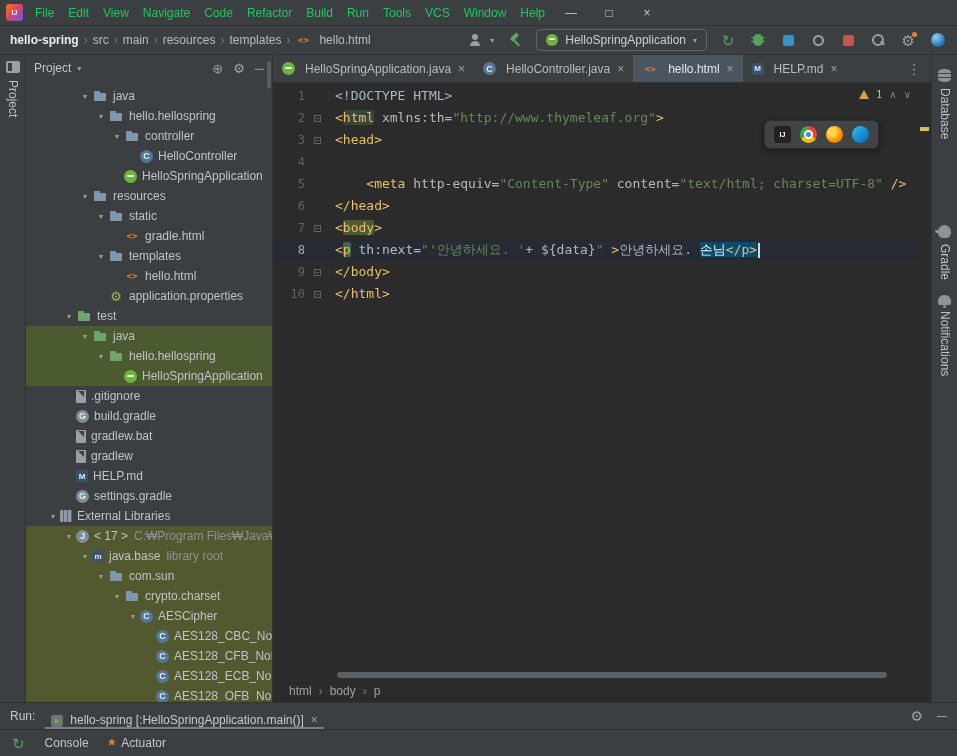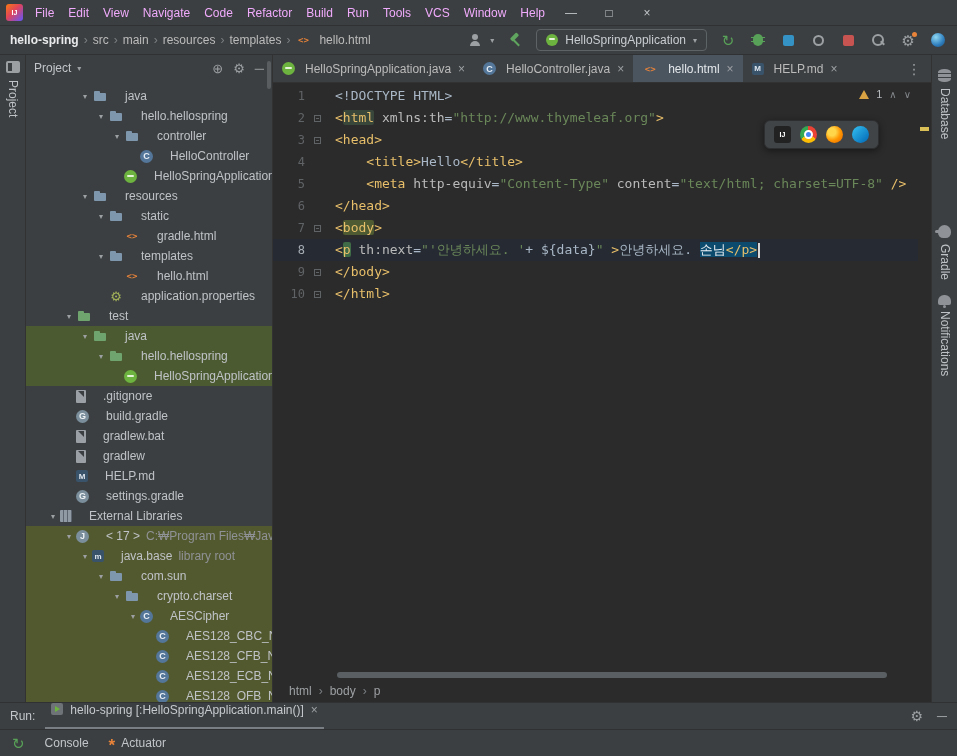--- a/index.html
+++ b/index.html
@@ -2,21 +2,21 @@
 <html><head>
 <meta charset="utf-8">
 <style>
   *{box-sizing:border-box;margin:0;padding:0}
   body{background:#1e1e1e;font-family:"Liberation Sans",sans-serif;-webkit-font-smoothing:antialiased}
   .app{position:relative;width:957px;height:756px;background:#3c3f41;color:#bbb;font-size:12px;overflow:hidden;user-select:none}
 
   
   .titlebar{height:26px;display:flex;align-items:center;padding-left:6px;background:#3c3f41;border-bottom:1px solid #2f3133}
   .logo{width:17px;height:17px;flex:none;border-radius:3px;background:linear-gradient(135deg,#f97a12,#e0435c 45%,#5f57ff);display:flex;align-items:center;justify-content:center;color:#fff;font-size:7px;font-weight:bold;margin-right:5px}
-  .menu-item{padding:0 7px;line-height:26px;color:#f0abfc}
+  .menu-item{padding:0 7px;line-height:26px;color:#22c55e}
   .win-title{flex:1;text-align:center;color:#9da2a8;white-space:nowrap;overflow:hidden}
   .win-controls{display:flex;flex:none}
   .win-controls span{width:38px;text-align:center;line-height:26px;color:#c2c6ca;font-size:12px}
 
   
   .toolbar{height:29px;display:flex;align-items:center;padding:0 10px;background:#3c3f41;border-bottom:1px solid #2f3133}
   .crumbs,.editor-crumbs{display:flex;align-items:center;gap:5px}
   .crumb{display:flex;align-items:center;gap:4px;color:#bbb}
   .crumb.first .crumb-txt{color:#e8eaec;font-weight:bold}
   .crumb-sep{color:#7a7e82;font-size:12px}
@@ -67,21 +67,21 @@
   
   .project-panel{width:247px;flex:none;background:#3c3f41;border-right:1px solid #323232;display:flex;flex-direction:column;position:relative}
   .panel-header{height:26px;flex:none;display:flex;align-items:center;gap:6px;padding:0 8px}
   .panel-header .ph-title{color:#c2c6ca}
   .ph-icons{margin-left:auto;display:flex;align-items:center;gap:10px;color:#9da0a3;font-size:13px}
   .tree{flex:1;overflow:hidden;padding-top:5px;position:relative}
   .trow{height:20px;display:flex;align-items:center;white-space:nowrap;overflow:hidden;color:#bfc3c7}
   .trow.hl-test{background:#4c5a31}
   .trow.hl-lib{background:#53592f}
   .chev{width:14px;flex:none;text-align:center;color:#9da0a3;font-size:8px}
-  .tlabel{margin-left:13px}
+  .tlabel{margin-left:1px}
   .tdim{color:#8f9296;margin-left:6px}
   .tree-sb{position:absolute;right:1px;top:6px;width:4px;height:28px;border-radius:2px;background:#5a5d5f}
 
   
   .tic{width:16px;height:16px;flex:none;margin-right:4px;display:inline-flex;align-items:center;justify-content:center;font-size:9px;font-weight:bold;position:relative;color:#7f97ad}
   .tic-folder::before{content:"";position:absolute;left:2px;top:3px;width:6px;height:3px;border-radius:1px 1px 0 0;background:currentColor}
   .tic-folder::after{content:"";position:absolute;left:2px;top:5px;width:12px;height:8px;border-radius:1px;background:currentColor}
   .tic-class{width:13px;height:13px;border-radius:50%;background:#537699;color:#e8eef4}
   .tic-springboot{width:13px;height:13px;border-radius:50%;background:#6db33f}
   .tic-springboot::after{content:"";position:absolute;left:3px;top:5px;width:7px;height:2px;border-radius:2px;background:#e6f3da}
@@ -128,21 +128,21 @@
   .bicon.edge{background:linear-gradient(135deg,#35c1f1,#0065b3)}
   .error-stripe{position:absolute;top:0;right:0;bottom:0;width:13px;background:#2b2b2b}
   .stripe-mark{position:absolute;top:44px;right:2px;width:9px;height:4px;background:#d9bf55}
   .hscroll{height:9px;flex:none;position:relative;background:#2b2b2b}
   .hthumb{position:absolute;left:64px;right:44px;top:1px;height:6px;border-radius:3px;background:#595f63}
   .editor-crumbs{height:22px;flex:none;display:flex;align-items:center;gap:7px;padding-left:16px;background:#2b2b2b;color:#9da0a3;font-family:"Liberation Sans",sans-serif}
 
   
   .runbar{height:27px;display:flex;align-items:center;gap:10px;background:#3c3f41;border-top:1px solid #2f3133;padding:0 10px}
   .runbar-label{color:#c2c6ca}
-  .run-tab{display:flex;align-items:flex-start;gap:7px;height:100%;padding:0 6px;border-bottom:2px solid #787e84;color:#c6cace}
+  .run-tab{display:flex;align-items:flex-end;gap:7px;height:100%;padding:0 6px;border-bottom:2px solid #787e84;color:#c6cace}
   .app-icon{width:12px;height:12px;background:#6e7377;border-radius:2px;position:relative}
   .app-icon::after{content:"";position:absolute;left:4px;top:3px;border-left:5px solid #6db33f;border-top:3px solid transparent;border-bottom:3px solid transparent}
   .run-tab .x{color:#9da0a3}
   .runbar-right{margin-left:auto;display:flex;align-items:center;gap:14px;color:#9da0a3;font-size:14px}
   .bottombar{height:27px;display:flex;align-items:center;gap:20px;background:#3c3f41;border-top:1px solid #2f3133;padding:0 12px}
   .btab{display:flex;align-items:center;gap:6px;color:#c2c6ca}
   .actu-icon{color:#e8833a;font-size:17px;font-weight:bold;line-height:0;position:relative;top:3px}
 </style>
 </head>
 <body>
@@ -438,21 +438,21 @@
             <span class="tab-label">HELP.md</span>
             <span class="x">×</span>
           </div>
           <div class="kebab">⋮</div>
         </div>
       <div class="code-area">
         <div id="code">
             <div class="cline"><span class="lnum">1</span><span class="fold"></span><span class="ltext"><span class="pl">&lt;!DOCTYPE HTML&gt;</span></span></div>
             <div class="cline"><span class="lnum">2</span><span class="fold"><span class="foldbox"></span></span><span class="ltext"><span class="tag">&lt;</span><span class="tag thl">html</span><span class="pl"> </span><span class="attr">xmlns:th</span><span class="pl">=</span><span class="str">"http://www.thymeleaf.org"</span><span class="tag">&gt;</span></span></div>
             <div class="cline"><span class="lnum">3</span><span class="fold"><span class="foldbox"></span></span><span class="ltext"><span class="tag">&lt;head&gt;</span></span></div>
-            <div class="cline"><span class="lnum">4</span><span class="fold"></span><span class="ltext"><span class="pl">    </span><span class="tag">&lt;title&gt;</span><span class="pl">Hello</span><span class="tag">&lt;/title&gt;</span></span></div>
+            <div class="cline"><span class="lnum">4</span><span class="fold"></span></div>
             <div class="cline"><span class="lnum">5</span><span class="fold"></span><span class="ltext"><span class="pl">    </span><span class="tag">&lt;meta </span><span class="attr">http-equiv</span><span class="pl">=</span><span class="str">"Content-Type"</span><span class="pl"> </span><span class="attr">content</span><span class="pl">=</span><span class="str">"text/html; charset=UTF-8"</span><span class="pl"> </span><span class="tag">/&gt;</span></span></div>
             <div class="cline"><span class="lnum">6</span><span class="fold"></span><span class="ltext"><span class="tag">&lt;/head&gt;</span></span></div>
             <div class="cline"><span class="lnum">7</span><span class="fold"><span class="foldbox"></span></span><span class="ltext"><span class="tag">&lt;</span><span class="tag bhl">body</span><span class="tag">&gt;</span></span></div>
             <div class="cline caret-line"><span class="lnum">8</span><span class="fold"></span><span class="ltext"><span class="tag">&lt;</span><span class="tag phl">p</span><span class="pl"> </span><span class="attr">th:next</span><span class="pl">=</span><span class="str">"'안녕하세요. '</span><span class="pl">+ </span><span class="pl">${data}</span><span class="str">"</span><span class="pl"> </span><span class="tag">&gt;</span><span class="pl">안녕하세요. </span><span class="pl sel">손님</span><span class="tag sel">&lt;/p&gt;</span><span class="caret"></span></span></div>
             <div class="cline"><span class="lnum">9</span><span class="fold"><span class="foldbox"></span></span><span class="ltext"><span class="tag">&lt;/body&gt;</span></span></div>
             <div class="cline"><span class="lnum">10</span><span class="fold"><span class="foldbox"></span></span><span class="ltext"><span class="tag">&lt;/html&gt;</span></span></div>
           </div>
         <div class="inspections">
           <span class="warn-tri"></span>
           <span>1</span>

